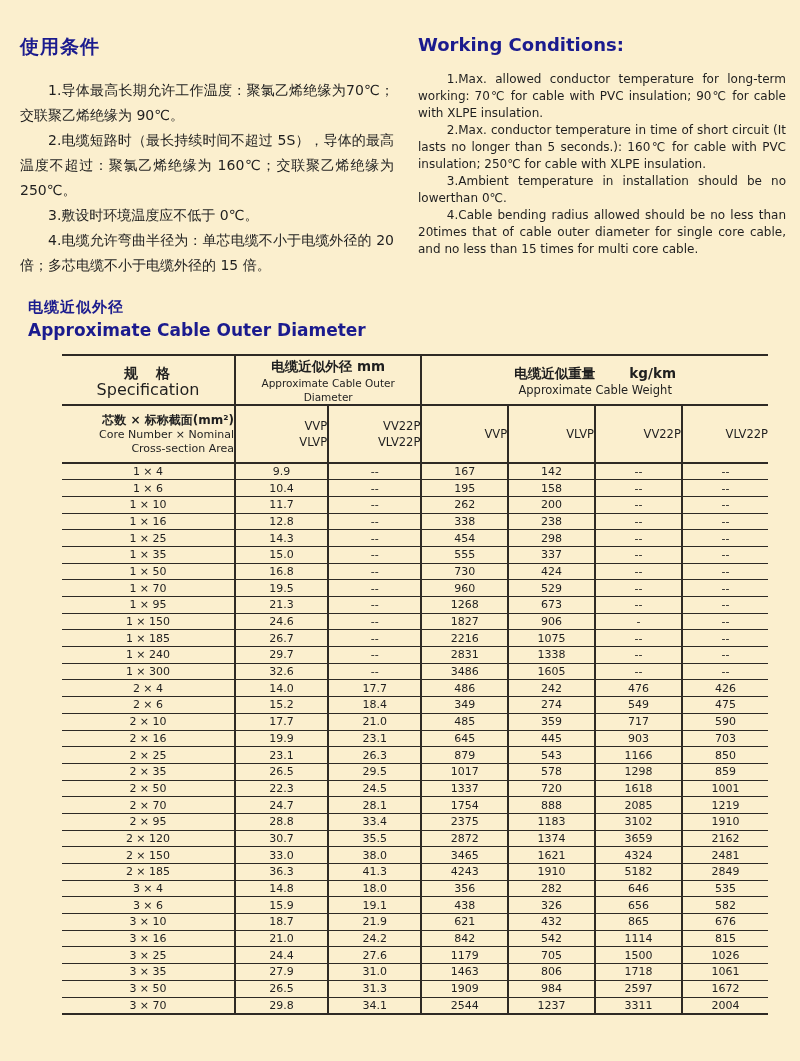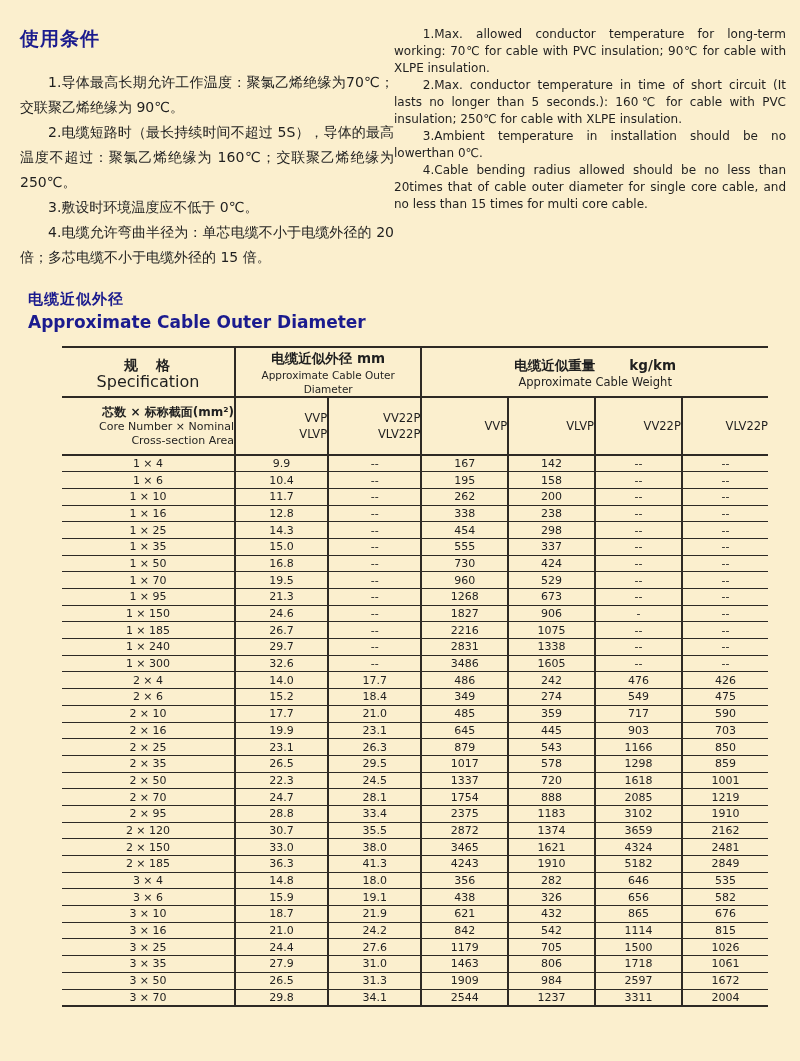--- a/index.html
+++ b/index.html
@@ -13,21 +13,21 @@
   body{
     width:800px;height:1061px;
     background:var(--bg);
     font-family:"DejaVu Sans",sans-serif;
     color:var(--ink);
     overflow:hidden;
   }
   .page{width:800px;height:1061px;position:relative;}
 
   
-  .cond-row{display:flex;padding:26px 14px 0 20px;}
+  .cond-row{display:flex;gap:24px;padding:26px 14px 0 20px;margin-top:8px;}
   .cond{flex:0 0 374px;}
   .cond.en-cond{flex:1 1 auto;}
   .cond h2{color:var(--navy);font-weight:bold;}
   .zh-cond h2{font-size:19px;letter-spacing:1px;margin-bottom:18px;}
   .en-cond h2{font-size:18px;margin-bottom:16px;}
   .zh-cond p{
     font-size:14px;line-height:25px;text-indent:2em;
     text-align:justify;
   }
   .en-cond p{
@@ -79,20 +79,21 @@
 
     <section class="cond zh-cond">
       <h2>使用条件</h2>
       <p>1.导体最高长期允许工作温度：聚氯乙烯绝缘为70℃；交联聚乙烯绝缘为 90℃。</p>
       <p>2.电缆短路时（最长持续时间不超过 5S），导体的最高温度不超过：聚氯乙烯绝缘为 160℃；交联聚乙烯绝缘为 250℃。</p>
       <p>3.敷设时环境温度应不低于 0℃。</p>
       <p>4.电缆允许弯曲半径为：单芯电缆不小于电缆外径的 20 倍；多芯电缆不小于电缆外径的 15 倍。</p>
     </section>
 
     <section class="cond en-cond">
+      <h2>Working Conditions:</h2>
       <p>1.Max. allowed conductor temperature for long-term working: 70℃ for cable with PVC insulation; 90℃ for cable with XLPE insulation.</p>
       <p>2.Max. conductor temperature in time of short circuit (It lasts no longer than 5 seconds.): 160℃ for cable with PVC insulation; 250℃ for cable with XLPE insulation.</p>
       <p>3.Ambient temperature in installation should be no lowerthan 0℃.</p>
       <p>4.Cable bending radius allowed should be no less than 20times that of cable outer diameter for single core cable, and no less than 15 times for multi core cable.</p>
     </section>
 
   </div>
 
   <h3 class="sec-zh">电缆近似外径</h3>
   <h3 class="sec-en">Approximate Cable Outer Diameter</h3>

